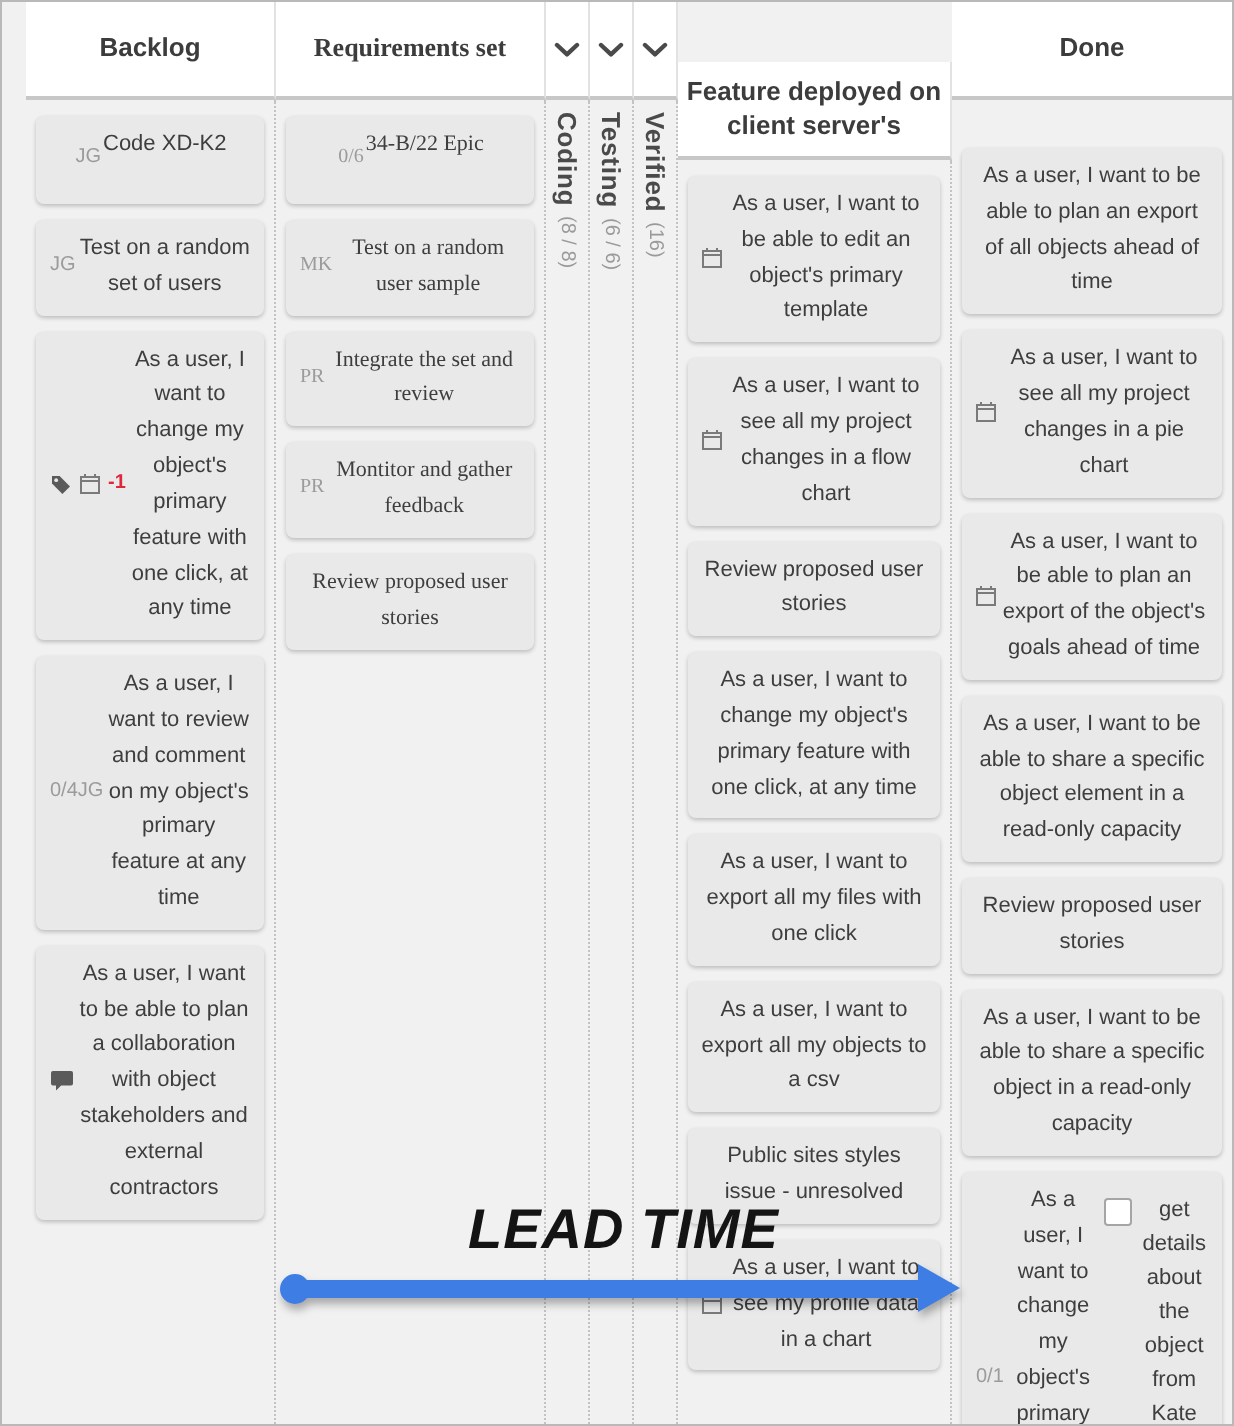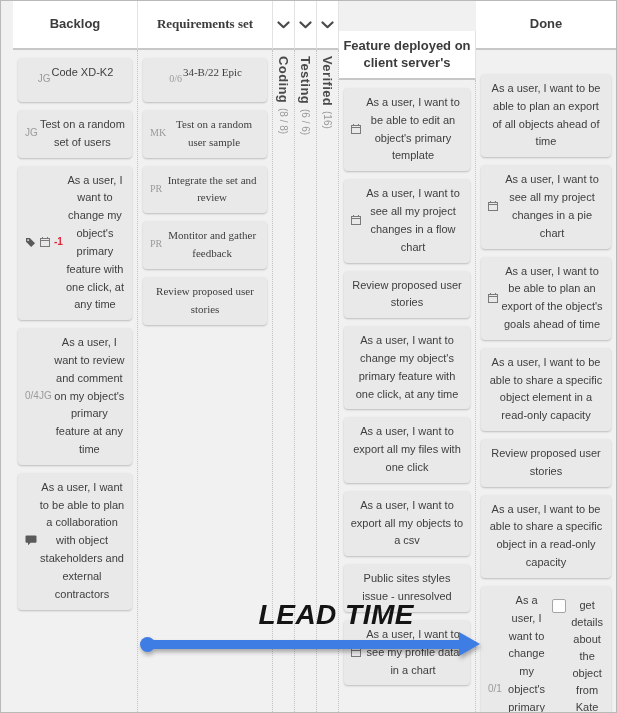--- a/index.html
+++ b/index.html
@@ -73,21 +73,21 @@
     background:#ffffff; border:1px solid #a5a5a5; border-radius:2px;
     margin-top:2px;
   }
   .checkbox-label { flex:1; text-align:center; line-height:1.55; }
   .chevron-btn { display:flex; align-items:center; justify-content:center; width:100%; height:100%; cursor:pointer; }
   .icon { display:inline-flex; align-items:center; }
   
   .lead-label {
     position:absolute; left:233px; top:598px; width:180px;
     font-size:28px; font-style:italic; font-weight:bold; color:#141414;
-    text-align:right; letter-spacing:0.5px; z-index:6;
+    text-align:left; letter-spacing:0.5px; z-index:6;
   }
   .lead-arrow {
     position:absolute; left:143px; top:639px; width:315px; height:9px;
     background:#3d7de4; border-radius:6px 0 0 6px; z-index:5;
     filter:drop-shadow(1px 3px 2px rgba(0,0,0,0.30));
   }
   .lead-arrow::before {
     content:""; position:absolute; left:-4px; top:-3px;
     width:15px; height:15px; border-radius:50%; background:#3d7de4;
   }

